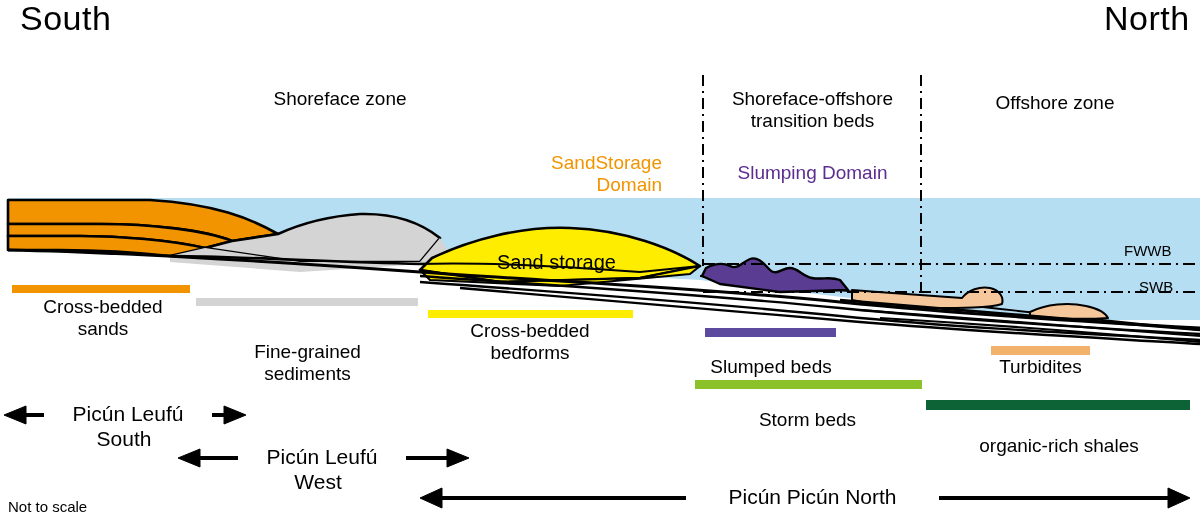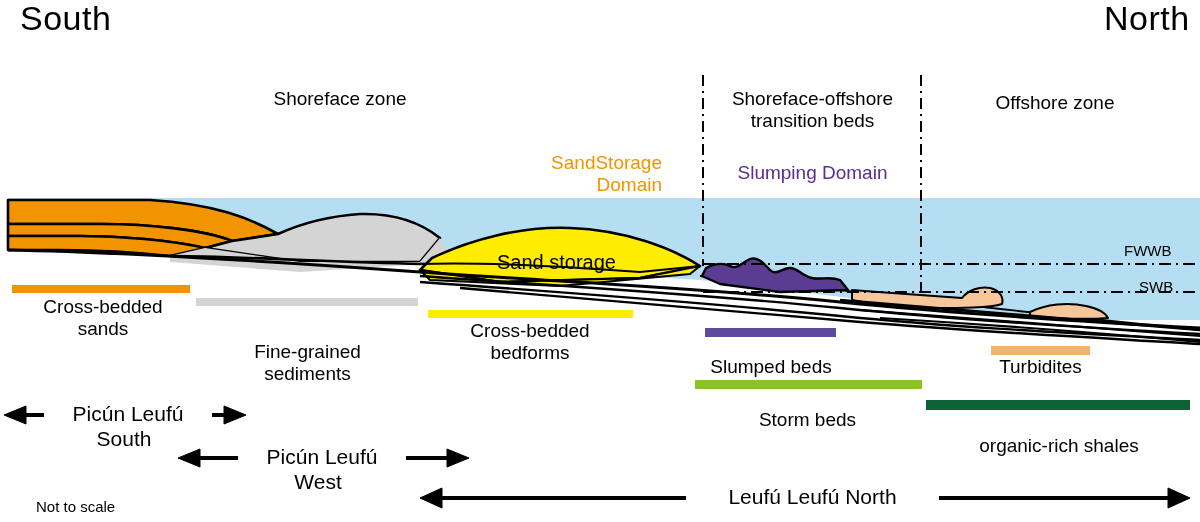--- a/index.html
+++ b/index.html
@@ -69,21 +69,20 @@
     position: absolute;
     font-size: 21px;
     color: #000;
     text-align: center;
   }
   #not-to-scale {
     position: absolute;
     left: 8px;
     top: 498px;
     font-size: 15px;
-    margin-left: 28px;
   }
   .water-lbl {
     position: absolute;
     font-size: 20px;
     color: #000;
   }
 </style>
 </head>
 <body>
 
@@ -222,17 +221,17 @@
 
   <div class="legend-bar" style="left:926px; top:400px; width:264px; height:10px; background:#0D6236;"></div>
   <div class="lbl legend-label" style="left:930px; top:411px; width:258px;margin-top:24px;">organic-rich shales</div>
 
   <div class="arrow-label" style="left:44px; top:402px; width:160px;">Picún Leufú</div>
   <div class="arrow-sub" style="left:44px; top:427px; width:160px;">South</div>
 
   <div class="arrow-label" style="left:238px; top:445px; width:160px;">Picún Leufú</div>
   <div class="arrow-sub" style="left:238px; top:470px; width:160px;">West</div>
 
-  <div class="arrow-label" style="left:686px; top:485px; width:245px;">Leufú Leufú North</div>
+  <div class="arrow-label" style="left:686px; top:485px; width:245px;">Picún Picún North</div>
 
   <div class="lbl" id="not-to-scale">Not to scale</div>
 
 </div>
 
 </body></html>

